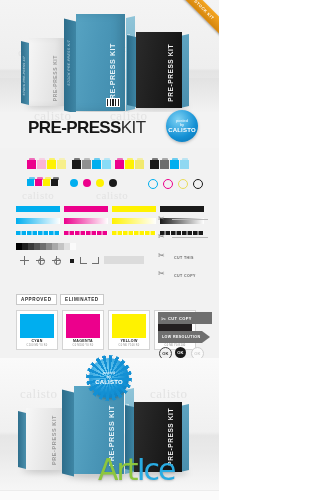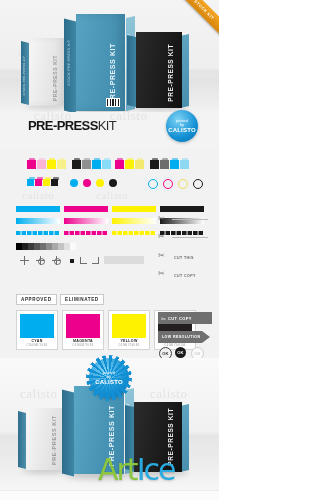--- a/index.html
+++ b/index.html
@@ -60,21 +60,21 @@
 
   
   #ribbon{position:absolute;right:-17px;top:4px;width:64px;height:12px;
         background:linear-gradient(#f5a623,#d4850c);transform:rotate(45deg);
         box-shadow:0 1px 2px rgba(0,0,0,.3);}
   #ribbon span{display:block;text-align:center;color:#fff;font-size:4px;
         font-weight:bold;line-height:12px;letter-spacing:.5px;}
 
   
   #titleBar{position:absolute;left:0;top:112px;width:219px;height:36px;background:#f3f3f3;}
-  #title{position:absolute;left:28px;top:118px;font-size:13px;font-weight:bold;
+  #title{position:absolute;left:28px;top:118px;font-size:17px;font-weight:bold;
         color:#161616;letter-spacing:-.6px;}
   #title .kit{font-weight:normal;color:#2e2e2e;}
 
   
   .burst{position:relative;border-radius:50%;
         background:radial-gradient(circle at 38% 30%,#7fd3f5,#1390d4 60%,#0a6fae 100%);
         box-shadow:0 1px 3px rgba(0,0,0,.25);display:flex;align-items:center;
         justify-content:center;flex-direction:column;color:#fff;text-align:center;}
   .burst::before{content:"";position:absolute;inset:-3px;border-radius:50%;z-index:-1;
         background:repeating-conic-gradient(#1390d4 0deg 9deg,transparent 9deg 18deg);}

